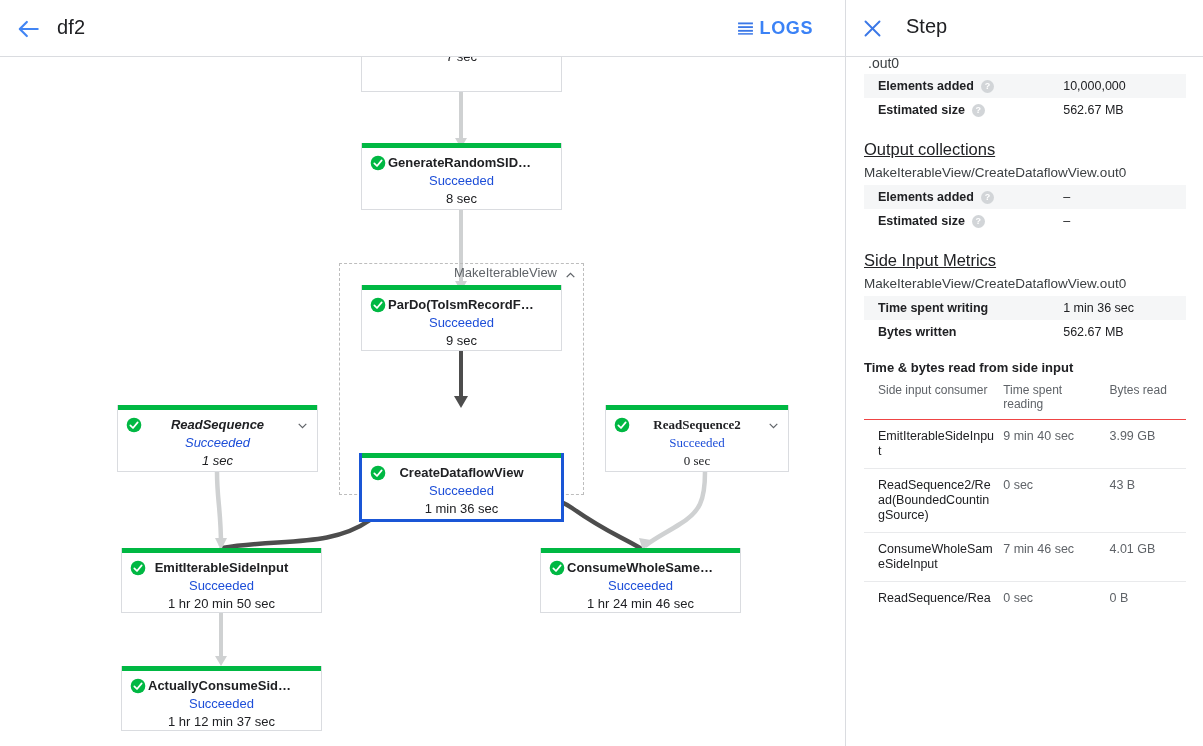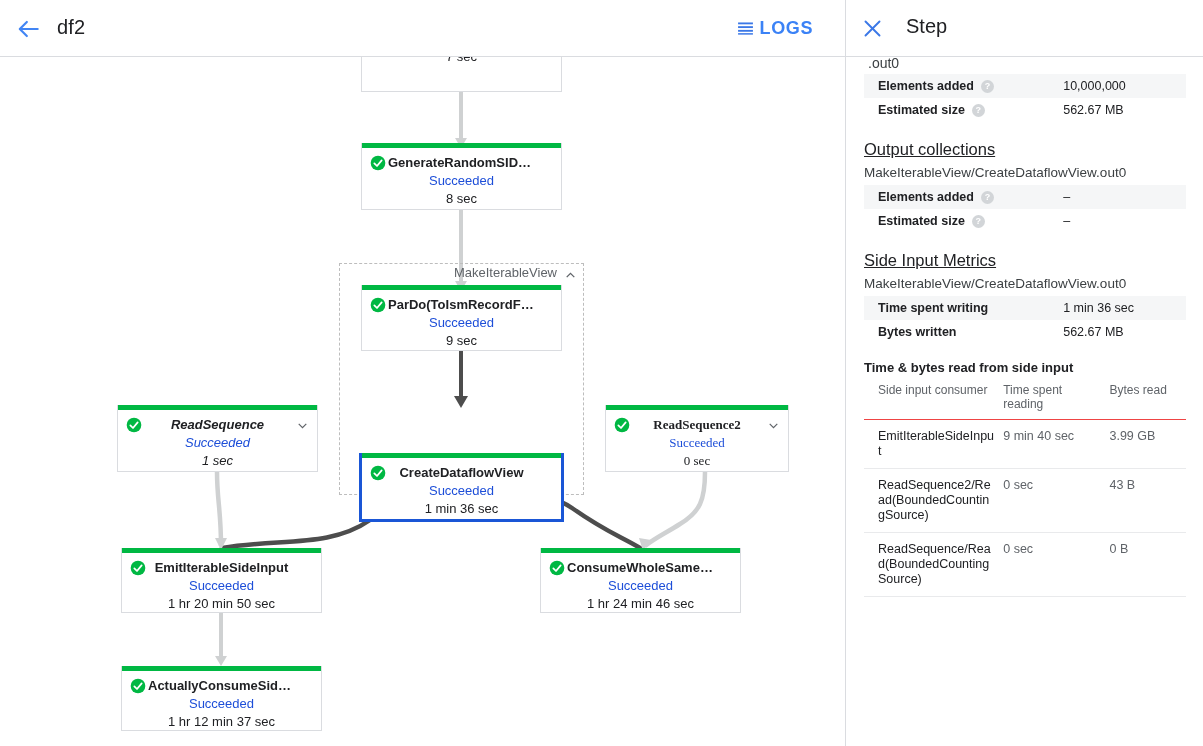--- a/index.html
+++ b/index.html
@@ -396,20 +396,25 @@
             <td class="c1">EmitIterableSideInput</td>
             <td class="c2">9 min 40 sec</td>
             <td class="c3">3.99 GB</td>
           </tr>
           <tr>
             <td class="c1">ReadSequence2/Read(BoundedCountingSource)</td>
             <td class="c2">0 sec</td>
             <td class="c3">43 B</td>
           </tr>
           <tr>
+            <td class="c1">ConsumeWholeSameSideInput</td>
+            <td class="c2">7 min 46 sec</td>
+            <td class="c3">4.01 GB</td>
+          </tr>
+          <tr>
             <td class="c1">ReadSequence/Read(BoundedCountingSource)</td>
             <td class="c2">0 sec</td>
             <td class="c3">0 B</td>
           </tr>
         </tbody>
       </table>
 
     </div>
   </div>
 </div>

